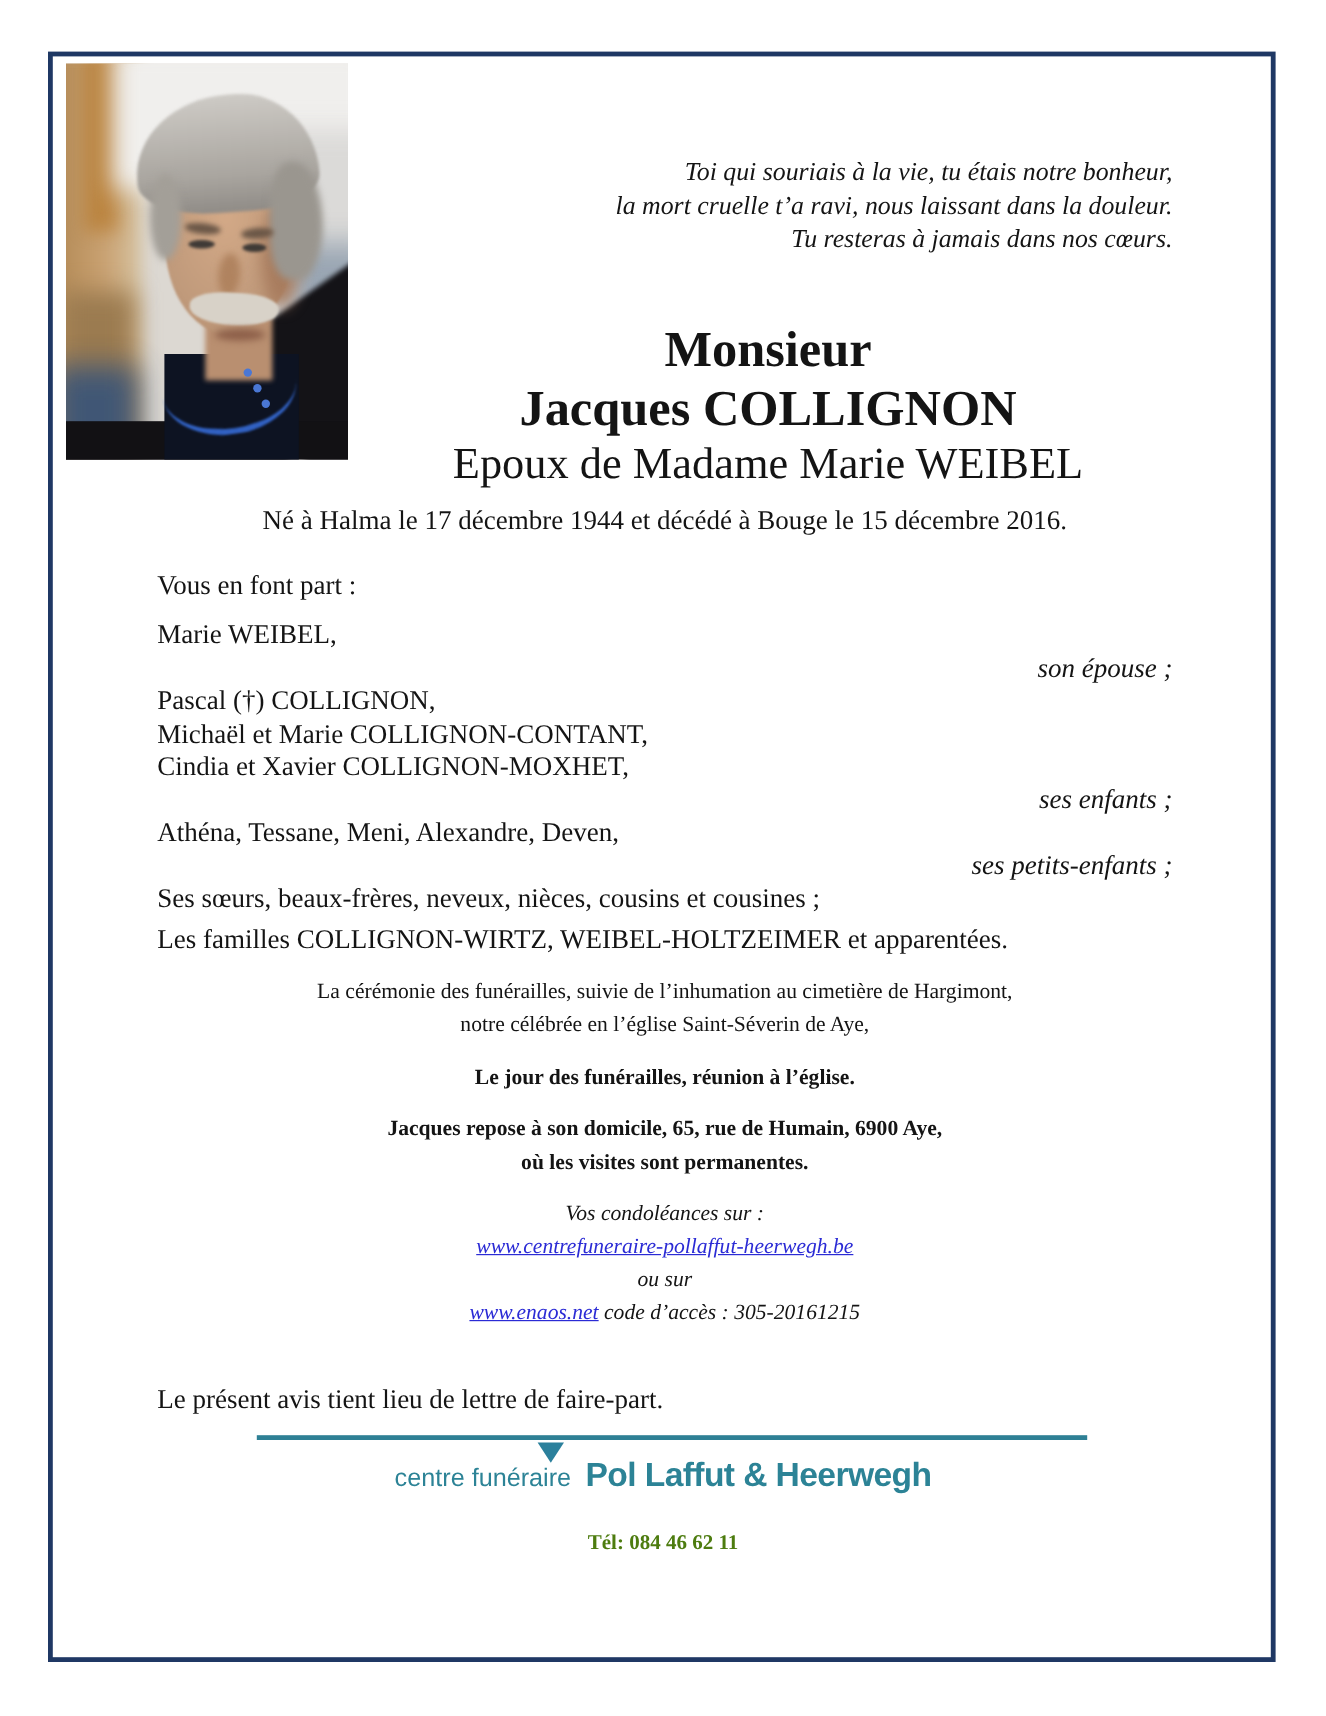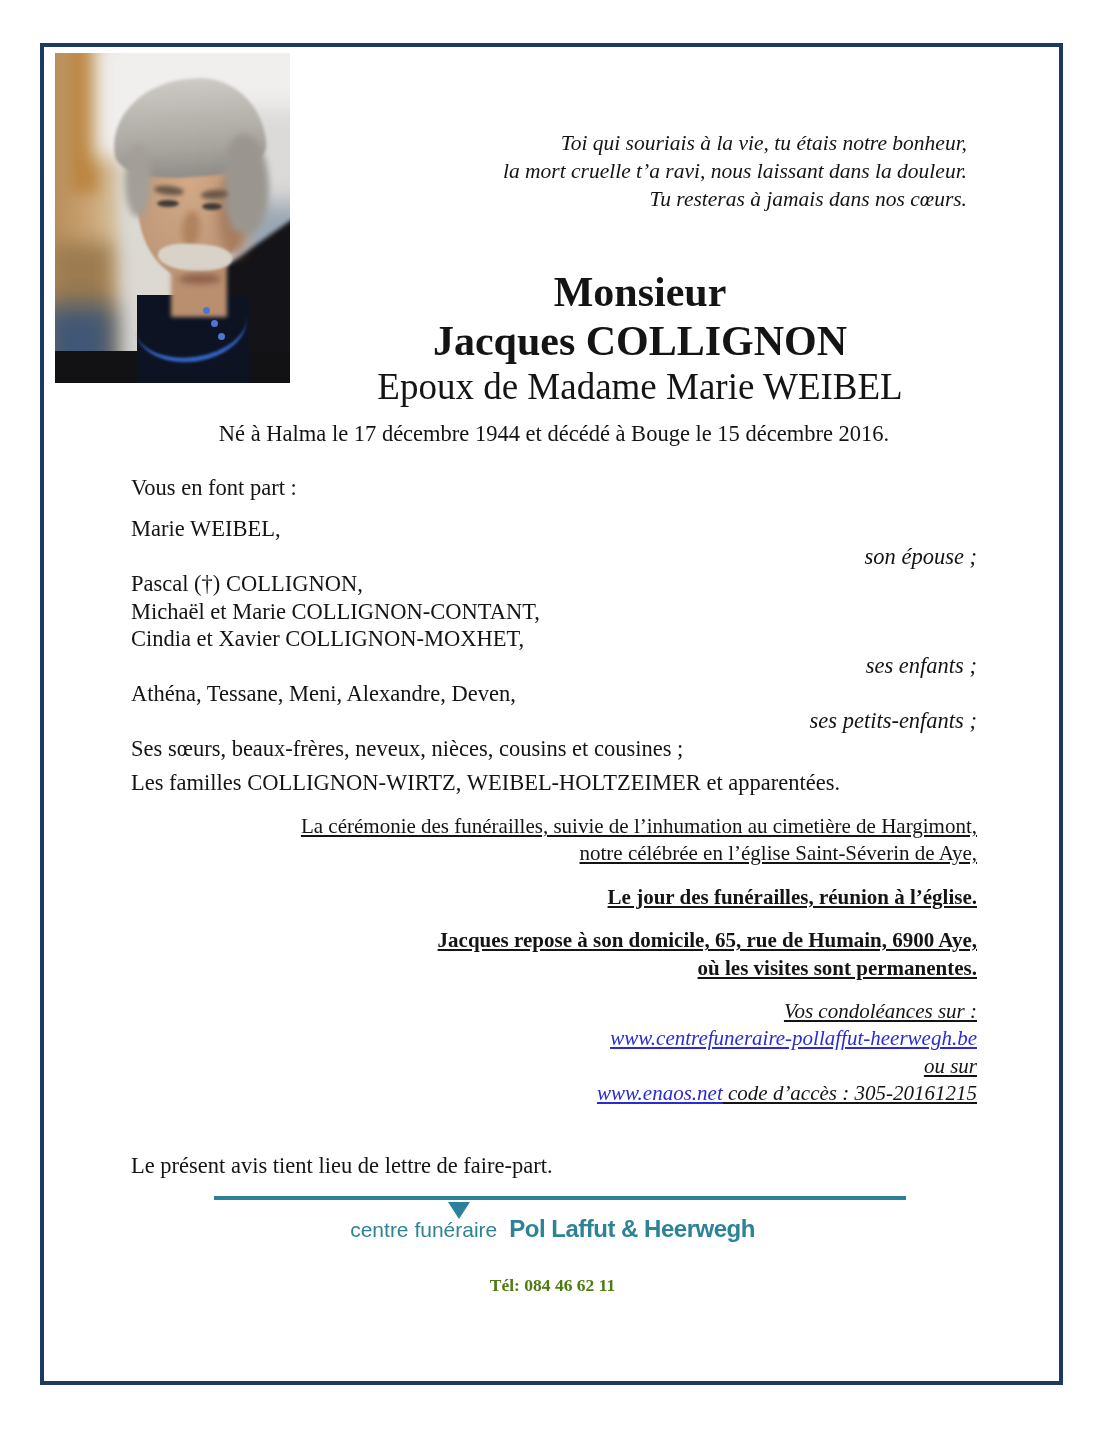--- a/index.html
+++ b/index.html
@@ -33,40 +33,40 @@
   .ph-eye-l{left:102px;top:147px;width:22px;height:7px;background:#3f3a36;filter:blur(1.5px);border-radius:50%;}
   .ph-eye-r{left:147px;top:150px;width:20px;height:7px;background:#3f3a36;filter:blur(1.5px);border-radius:50%;}
   .ph-nose{left:127px;top:158px;width:18px;height:36px;background:#b0835f;transform:rotate(5deg);filter:blur(3px);border-radius:50%;}
   .ph-stache{left:103px;top:191px;width:74px;height:27px;background:#d8d2c8;border-radius:50% 50% 60% 60%;transform:rotate(3deg);filter:blur(1px);}
   .ph-mouth{left:124px;top:221px;width:42px;height:10px;background:#8d5f49;filter:blur(3px);border-radius:50%;}
   .ph-btn1{left:148px;top:254px;width:7px;height:7px;background:#4a77d4;border-radius:50%;}
   .ph-btn2{left:156px;top:267px;width:7px;height:7px;background:#4a77d4;border-radius:50%;}
   .ph-btn3{left:163px;top:280px;width:7px;height:7px;background:#4a77d4;border-radius:50%;}
 
   
-  .epitaph{position:absolute;right:138px;top:129px;text-align:right;font-style:italic;font-size:21.5px;line-height:28px;}
+  .epitaph{position:absolute;right:128px;top:129px;text-align:right;font-style:italic;font-size:21.5px;line-height:28px;}
   .title-block{position:absolute;left:290px;width:700px;top:268px;text-align:center;}
   .salutation,.dname{font-weight:bold;font-size:42px;line-height:49px;}
   .spouse{font-size:37px;line-height:42px;}
   .born{position:absolute;left:131px;width:846px;top:421px;text-align:center;font-size:22.5px;}
   .announce{position:absolute;left:131px;width:846px;top:474px;font-size:22.5px;line-height:27.4px;}
   .announce .right{text-align:right;font-style:italic;}
   .mt14{margin-top:14px;}
   .mt7{margin-top:7px;}
   .mt16{margin-top:16px;}
-  .ceremony{position:absolute;left:131px;width:846px;top:813px;text-align:right;font-size:21px;line-height:27.4px;text-decoration:underline;}
+  .ceremony{position:absolute;left:131px;width:846px;top:813px;text-align:center;font-size:18px;line-height:27.4px;}
   .bold{font-weight:bold;}
   .it{font-style:italic;}
   .link{color:#2b2bd5;text-decoration:underline;font-style:italic;cursor:pointer;}
   .notice{position:absolute;left:131px;top:1153px;font-size:22.5px;}
   .rule{position:absolute;left:214px;top:1196px;width:692px;height:4px;background:#2e8095;}
   .logo-row{position:absolute;left:0;top:1206px;width:100%;display:flex;justify-content:center;align-items:baseline;gap:12px;
             font-family:"Liberation Sans", sans-serif;color:#2c8396;}
   .logo-prefix{font-size:21px;line-height:46px;}
-  .logo-name{font-size:24px;font-weight:bold;line-height:46px;letter-spacing:-0.5px;}
+  .logo-name{font-size:28px;font-weight:bold;line-height:46px;letter-spacing:-0.5px;}
   .logo-tri{position:absolute;left:calc(50% - 105px);top:-4px;width:0;height:0;
             border-left:11px solid transparent;border-right:11px solid transparent;border-top:17px solid #2b809c;}
   .towns{position:absolute;left:0;top:1250px;width:100%;text-align:center;font-weight:bold;font-size:17.5px;color:#19607f;}
   .tel{position:absolute;left:0;top:1275px;width:100%;text-align:center;font-weight:bold;font-size:17.5px;color:#4d7c0f;}
 </style>
 </head>
 <body>
 
 <div class="page">
   <div class="frame"></div>

